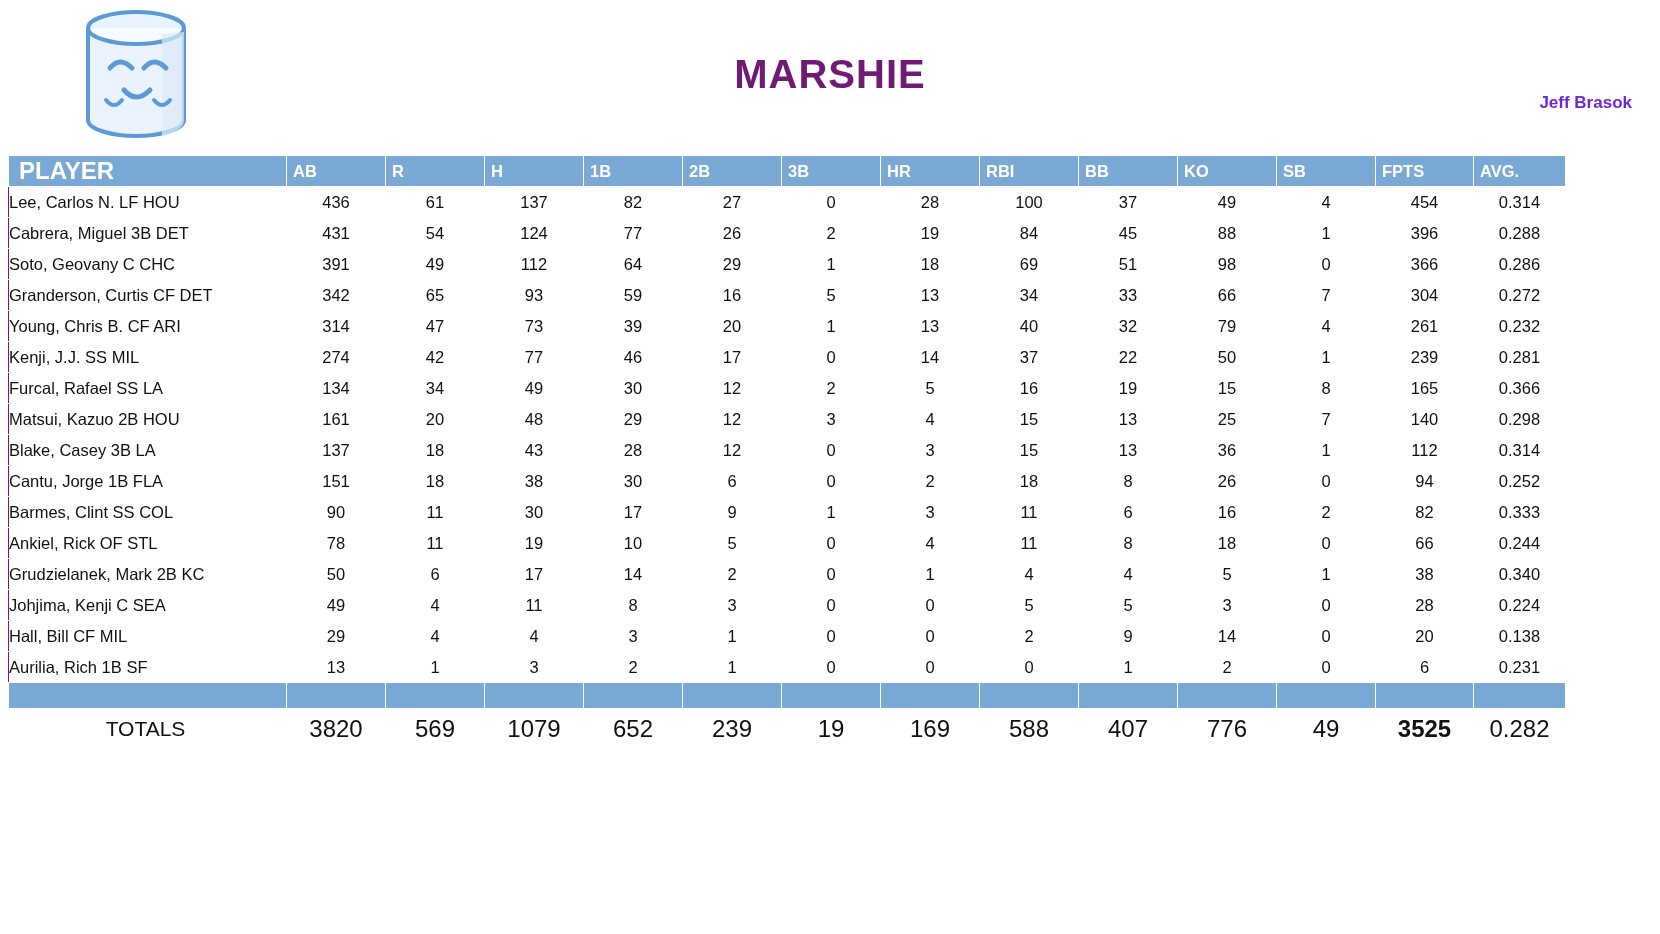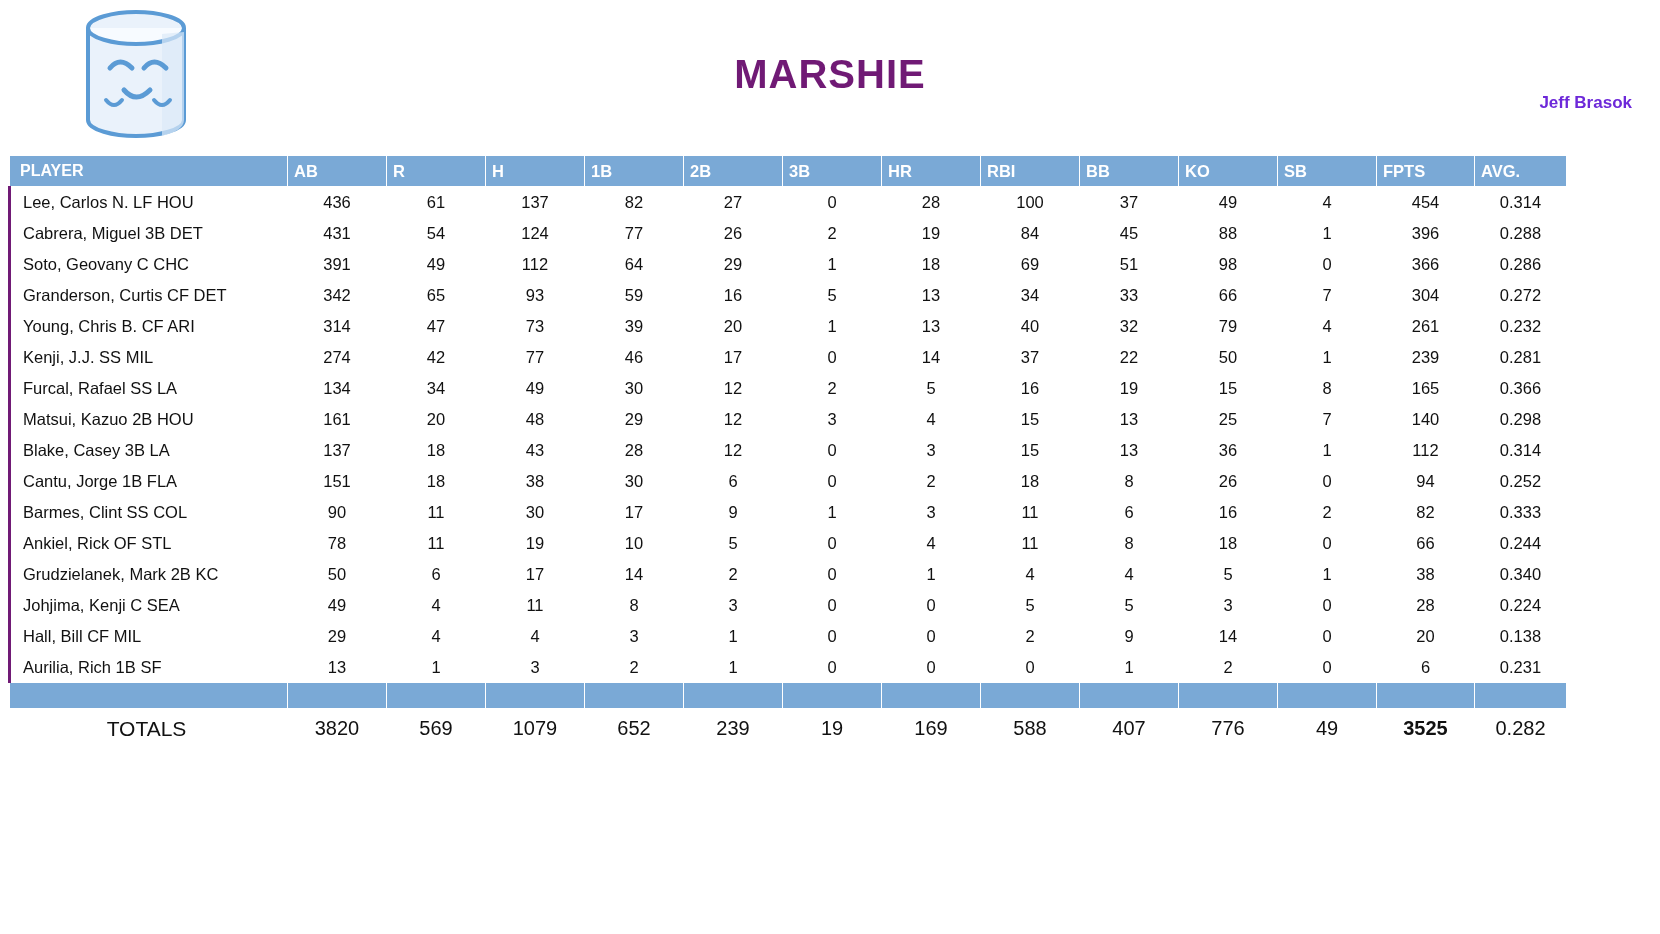--- a/index.html
+++ b/index.html
@@ -75,48 +75,48 @@
     background: #7aa9d6;
     color: #ffffff;
     font-weight: bold;
     text-align: left;
     font-size: 19px;
     height: 38px;
   }
   thead th.player-head {
     text-align: left;
     padding-left: 10px;
-    font-size: 16px;
+    font-size: 24px;
   }
   tbody td {
     background: #ffffff;
     text-align: center;
     border-left: 1px solid #8ab0d8;
     border-right: 1px solid #8ab0d8;
     border-top: 1px solid #ffffff;
     border-bottom: 1px solid #ffffff;
     color: #111;
   }
   tbody td.player-cell {
     text-align: left;
-    padding-left: 12px;
-    border-left: 3px solid #701a75;
+    padding-left: 0;
+    border-left: 1px solid #701a75;
   }
   tr.spacer td {
     background: #7aa9d6;
     height: 26px;
     border-left: 1px solid #ffffff;
     border-right: 1px solid #ffffff;
     border-top: 1px solid #ffffff;
     border-bottom: 1px solid #ffffff;
   }
   tr.totals td {
     background: #ffffff;
     text-align: center;
-    font-size: 20px;
+    font-size: 24px;
     height: 40px;
     border: none;
   }
   tr.totals td.totals-label {
     text-align: center;
     padding-right: 10px;
     font-size: 21px;
   }
   tr.totals td.fpts-total {
     font-weight: bold;

